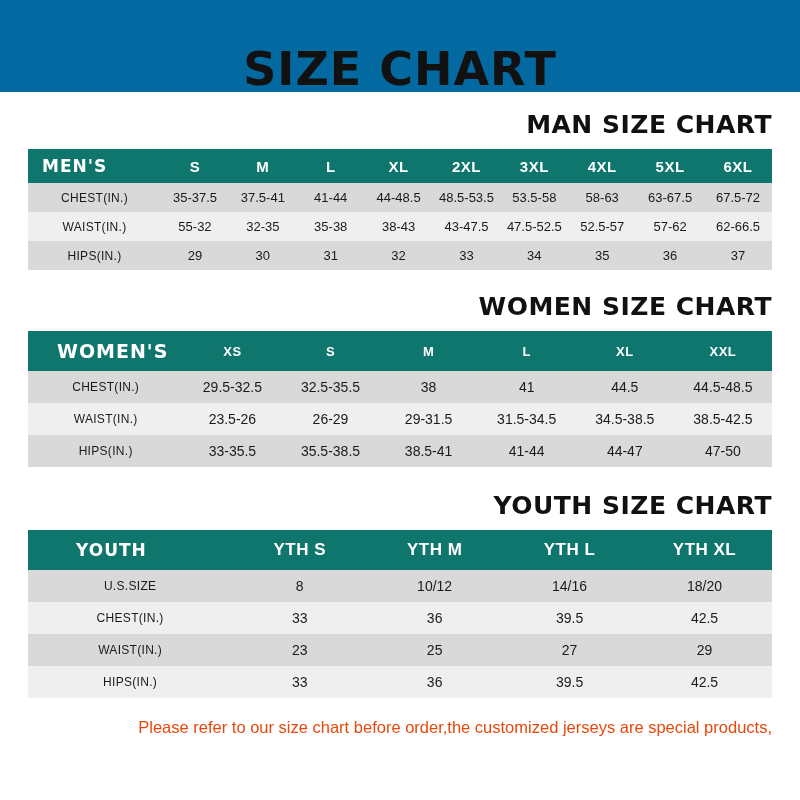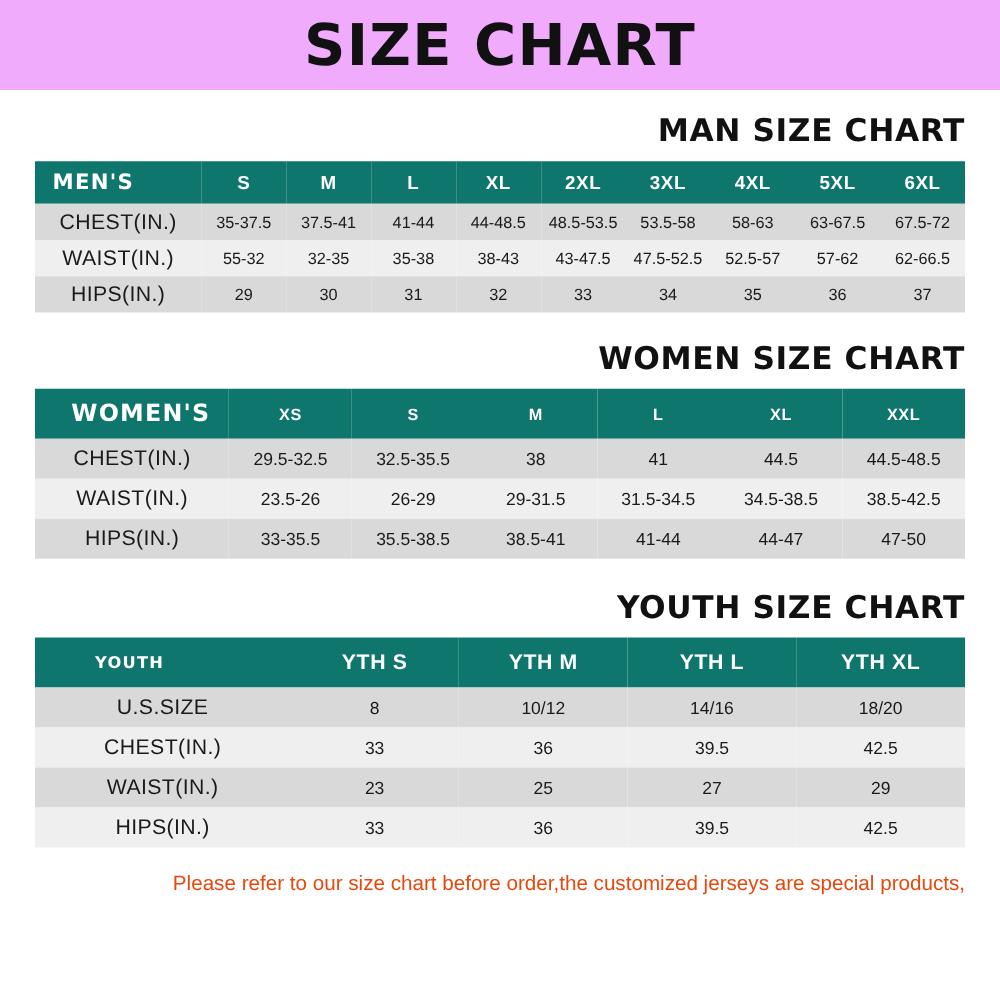--- a/index.html
+++ b/index.html
@@ -16,24 +16,24 @@
   .page {
     position: relative;
     width: 800px;
     height: 800px;
     background: #ffffff;
     box-sizing: border-box;
   }
   
   .banner {
     position: relative;
-    height: 72px;
-    background: #f0abfc;
+    height: 92px;
+    background: #0369a1;
     display: flex;
-    align-items: center;
+    align-items: flex-end;
     justify-content: center;
   }
   .banner-title {
     font-family: "DejaVu Sans", sans-serif;
     font-weight: bold;
     font-size: 46px;
     letter-spacing: 1px;
     color: #111111;
     line-height: 1;
   }
@@ -80,32 +80,32 @@
   table.size-table thead th.head-label {
     text-align: left;
     padding-left: 14px;
     font-size: 17px;
     font-family: "DejaVu Sans", sans-serif;
     letter-spacing: 1px;
   }
   table.size-table tbody tr.band-a td { background: #d9d9d9; }
   table.size-table tbody tr.band-b td { background: #efefef; }
   table.size-table tbody td.row-label {
-    font-size: 17px;
+    font-size: 12px;
     letter-spacing: 0.3px;
   }
 
   
   table.women th, table.women td { font-size: 14px; height: 32px; }
   table.women thead th { font-size: 13px; height: 40px; }
   table.women thead th.head-label { font-size: 19px; }
 
   table.youth th, table.youth td { font-size: 14px; height: 32px; }
   table.youth thead th { font-size: 17px; height: 40px; }
-  table.youth thead th.head-label { font-size: 13px; padding-left: 48px; }
+  table.youth thead th.head-label { font-size: 17px; padding-left: 48px; }
 
   .footer-note {
     margin-top: 18px;
     text-align: right;
     color: #E8480C;
     font-size: 16.5px;
     line-height: 1.45;
     font-family: "Liberation Sans", sans-serif;
   }
   .footer-note div { white-space: nowrap; }

